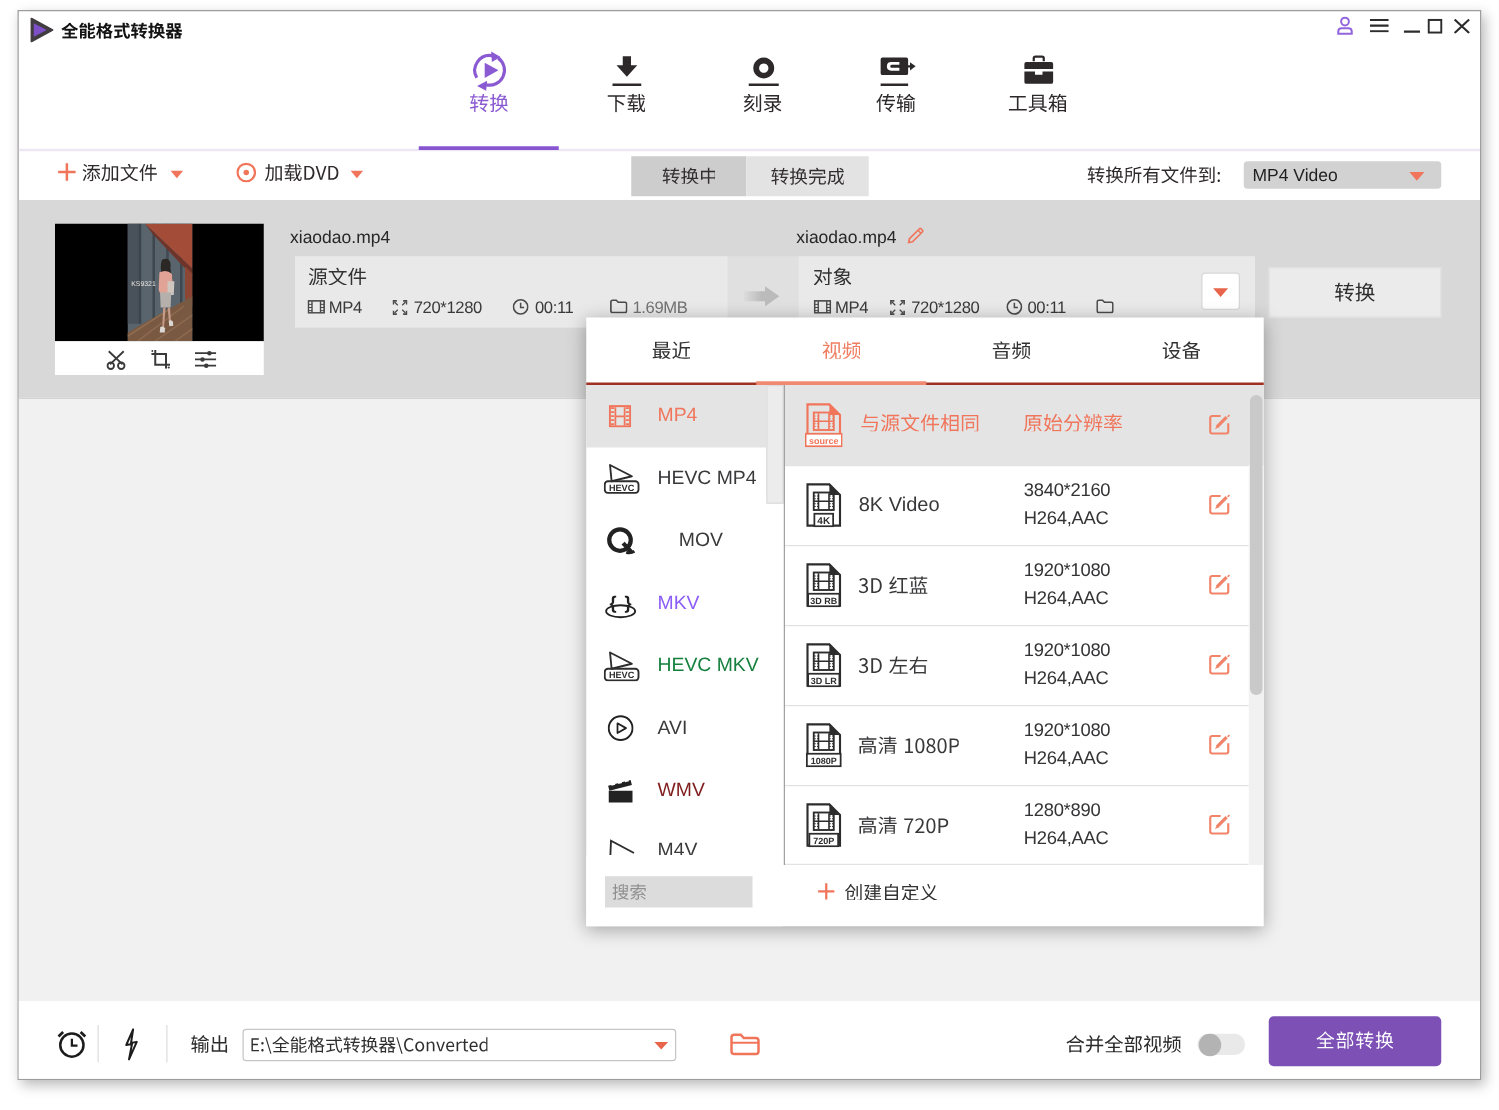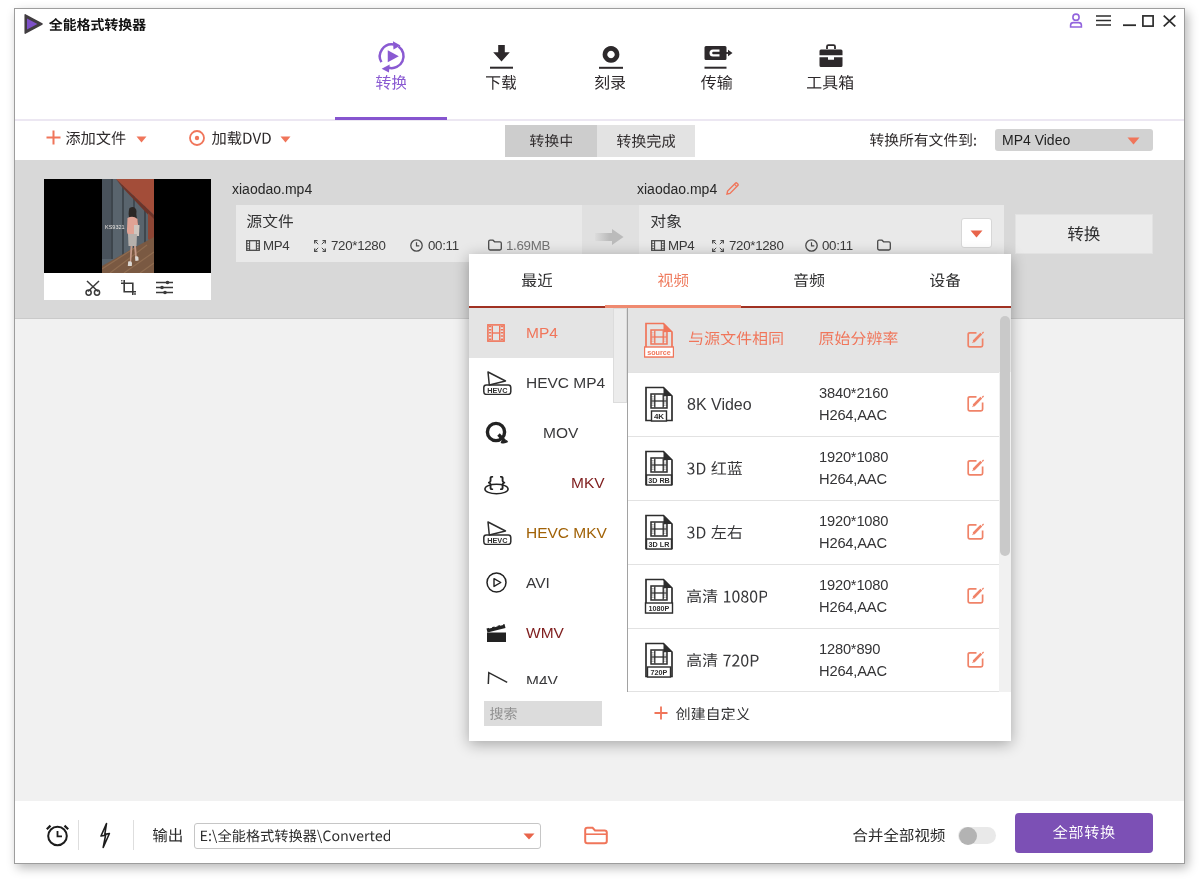--- a/index.html
+++ b/index.html
@@ -287,27 +287,27 @@
     <circle cx="11" cy="11" r="8.6" stroke="#222" stroke-width="3.4"></circle>
     <path d="M13.5 13.5 L20 20.5" stroke="#222" stroke-width="3.4"></path>
     <path d="M16 20.8 Q19.4 22 22.5 20 " stroke="#222" stroke-width="2.4" fill="none"></path>
   </svg>
 <div style="position:absolute;left:526px;top:424px;z-index:11;font:400 15.5px/18px 'Liberation Sans', sans-serif;color:#39393b;white-space:nowrap;margin-left:17px;">MOV</div>
 <svg style="position:absolute;left:483px;top:470px;z-index:11;" width="28" height="26" viewBox="0 0 28 26" fill="none">
     <ellipse cx="13.5" cy="19" rx="11.6" ry="4.8" stroke="#222" stroke-width="1.5"></ellipse>
     <text x="7.5" y="17" font-family="Liberation Sans" font-size="14.5" font-weight="700" fill="#222" text-anchor="middle">{</text>
     <text x="19.5" y="17" font-family="Liberation Sans" font-size="14.5" font-weight="700" fill="#222" text-anchor="middle">}</text>
   </svg>
-<div style="position:absolute;left:526px;top:474px;z-index:11;font:400 15.5px/18px 'Liberation Sans', sans-serif;color:#7f1d1d;white-space:nowrap;margin-left:45px;">MKV</div>
+<div style="position:absolute;left:526px;top:474px;z-index:11;font:400 15.5px/18px 'Liberation Sans', sans-serif;color:#8b5cf6;white-space:nowrap;">MKV</div>
 <svg style="position:absolute;left:483px;top:519px;z-index:11;" width="34" height="26" viewBox="0 0 34 26" fill="none">
     <path d="M5 3 L22.5 12 L6.3 16 Z" stroke="#2d2d2d" stroke-width="1.5" fill="none" stroke-linejoin="round"></path>
     <rect x="0.8" y="16" width="27" height="9.4" rx="2.6" stroke="#2d2d2d" stroke-width="1.5"></rect>
     <text x="14.3" y="23.6" font-family="Liberation Sans" font-size="7.3" font-weight="700" fill="#2d2d2d" text-anchor="middle">HEVC</text>
   </svg>
-<div style="position:absolute;left:526px;top:524px;z-index:11;font:400 15.5px/18px 'Liberation Sans', sans-serif;color:#a16207;white-space:nowrap;">HEVC MKV</div>
+<div style="position:absolute;left:526px;top:524px;z-index:11;font:400 15.5px/18px 'Liberation Sans', sans-serif;color:#15803d;white-space:nowrap;">HEVC MKV</div>
 <svg style="position:absolute;left:486px;top:572px;z-index:11;" width="21" height="21" viewBox="0 0 21 21" fill="none">
     <circle cx="10.5" cy="10.5" r="9.5" stroke="#222" stroke-width="1.5"></circle>
     <path d="M8 6.6 L14.8 10.5 L8 14.4 Z" stroke="#222" stroke-width="1.4" fill="none" stroke-linejoin="round"></path>
   </svg>
 <div style="position:absolute;left:526px;top:574px;z-index:11;font:400 15.5px/18px 'Liberation Sans', sans-serif;color:#39393b;white-space:nowrap;">AVI</div>
 <svg style="position:absolute;left:485px;top:622px;z-index:11;" width="23" height="22" viewBox="0 0 23 22" fill="none">
     <path d="M1.5 6.5 L19.5 2 L20.5 6 L2.5 10.5 Z" fill="#222"></path>
     <path d="M2 10.5 L21 10.5 L21 20 L2 20 Z" fill="#222"></path>
     <path d="M4 5.8 L7 5 M9.5 4.4 L12.5 3.6 M15 3 L18 2.3" stroke="#fff" stroke-width="1.6"></path>
   </svg>

